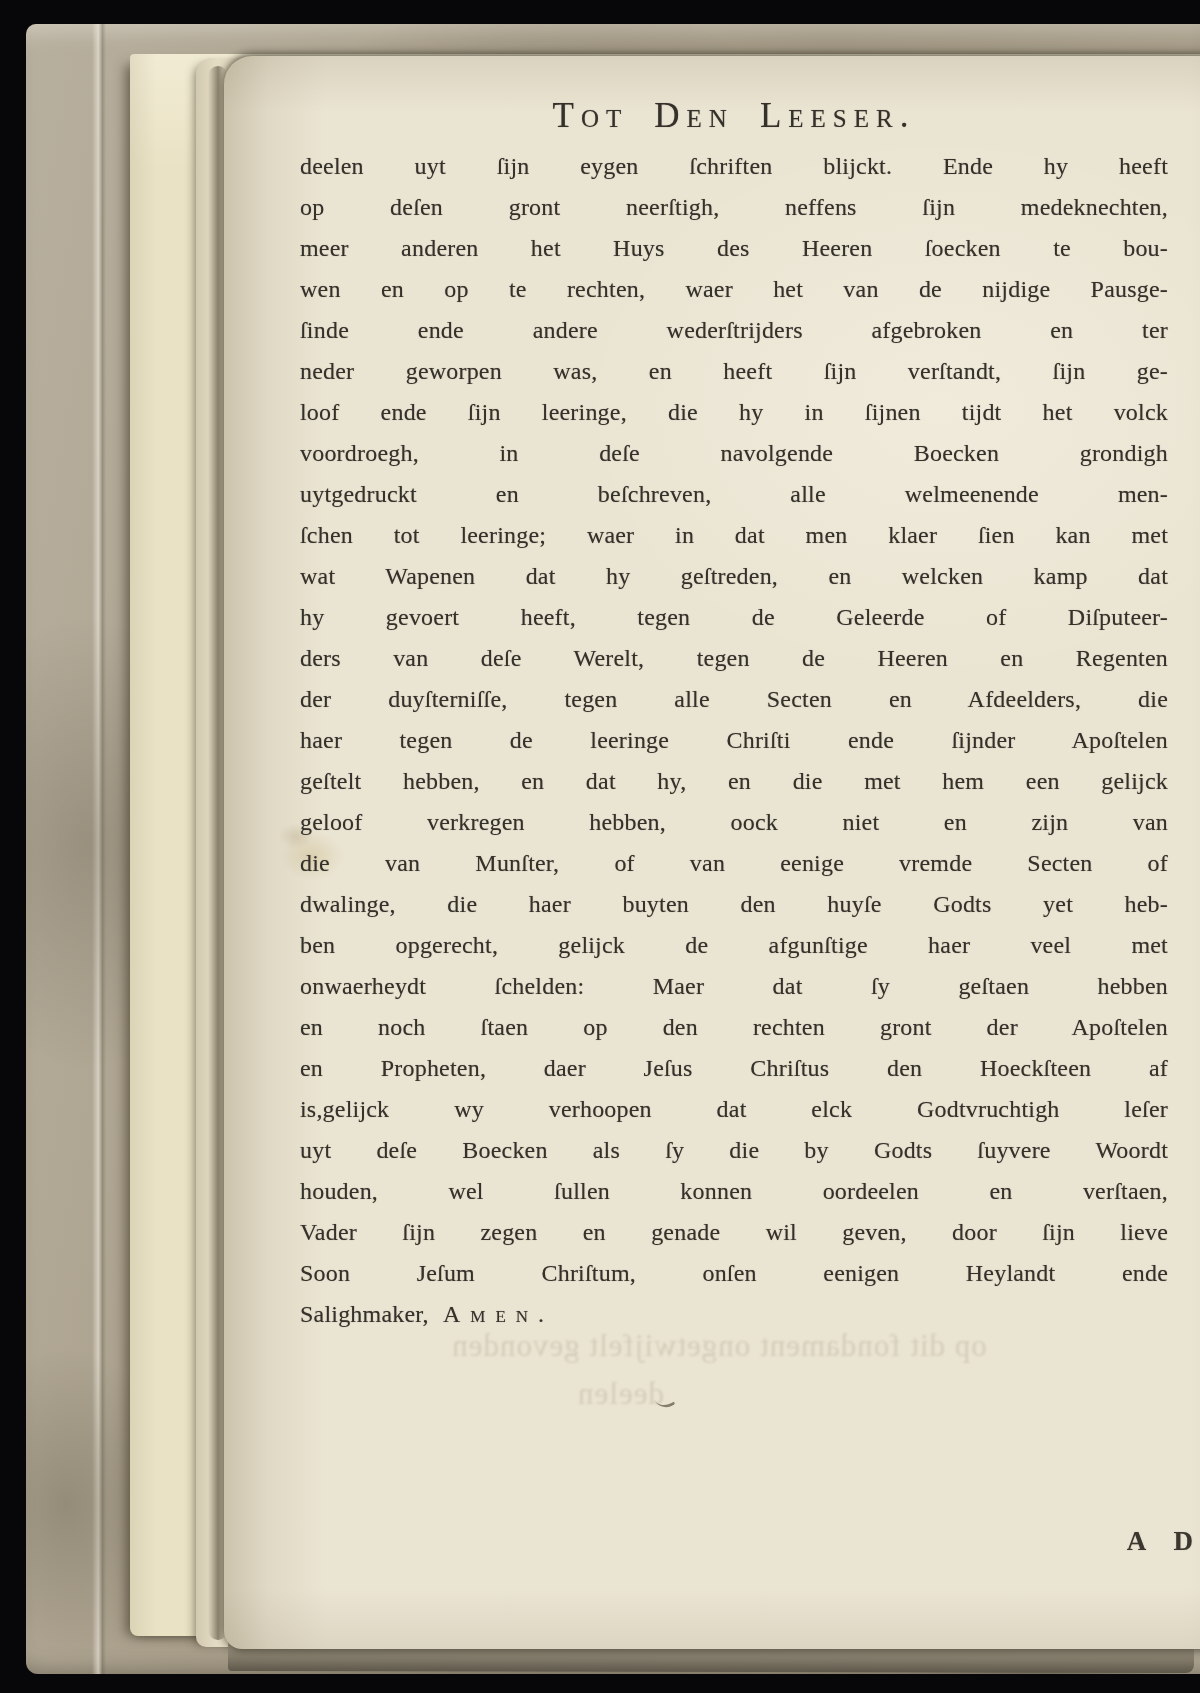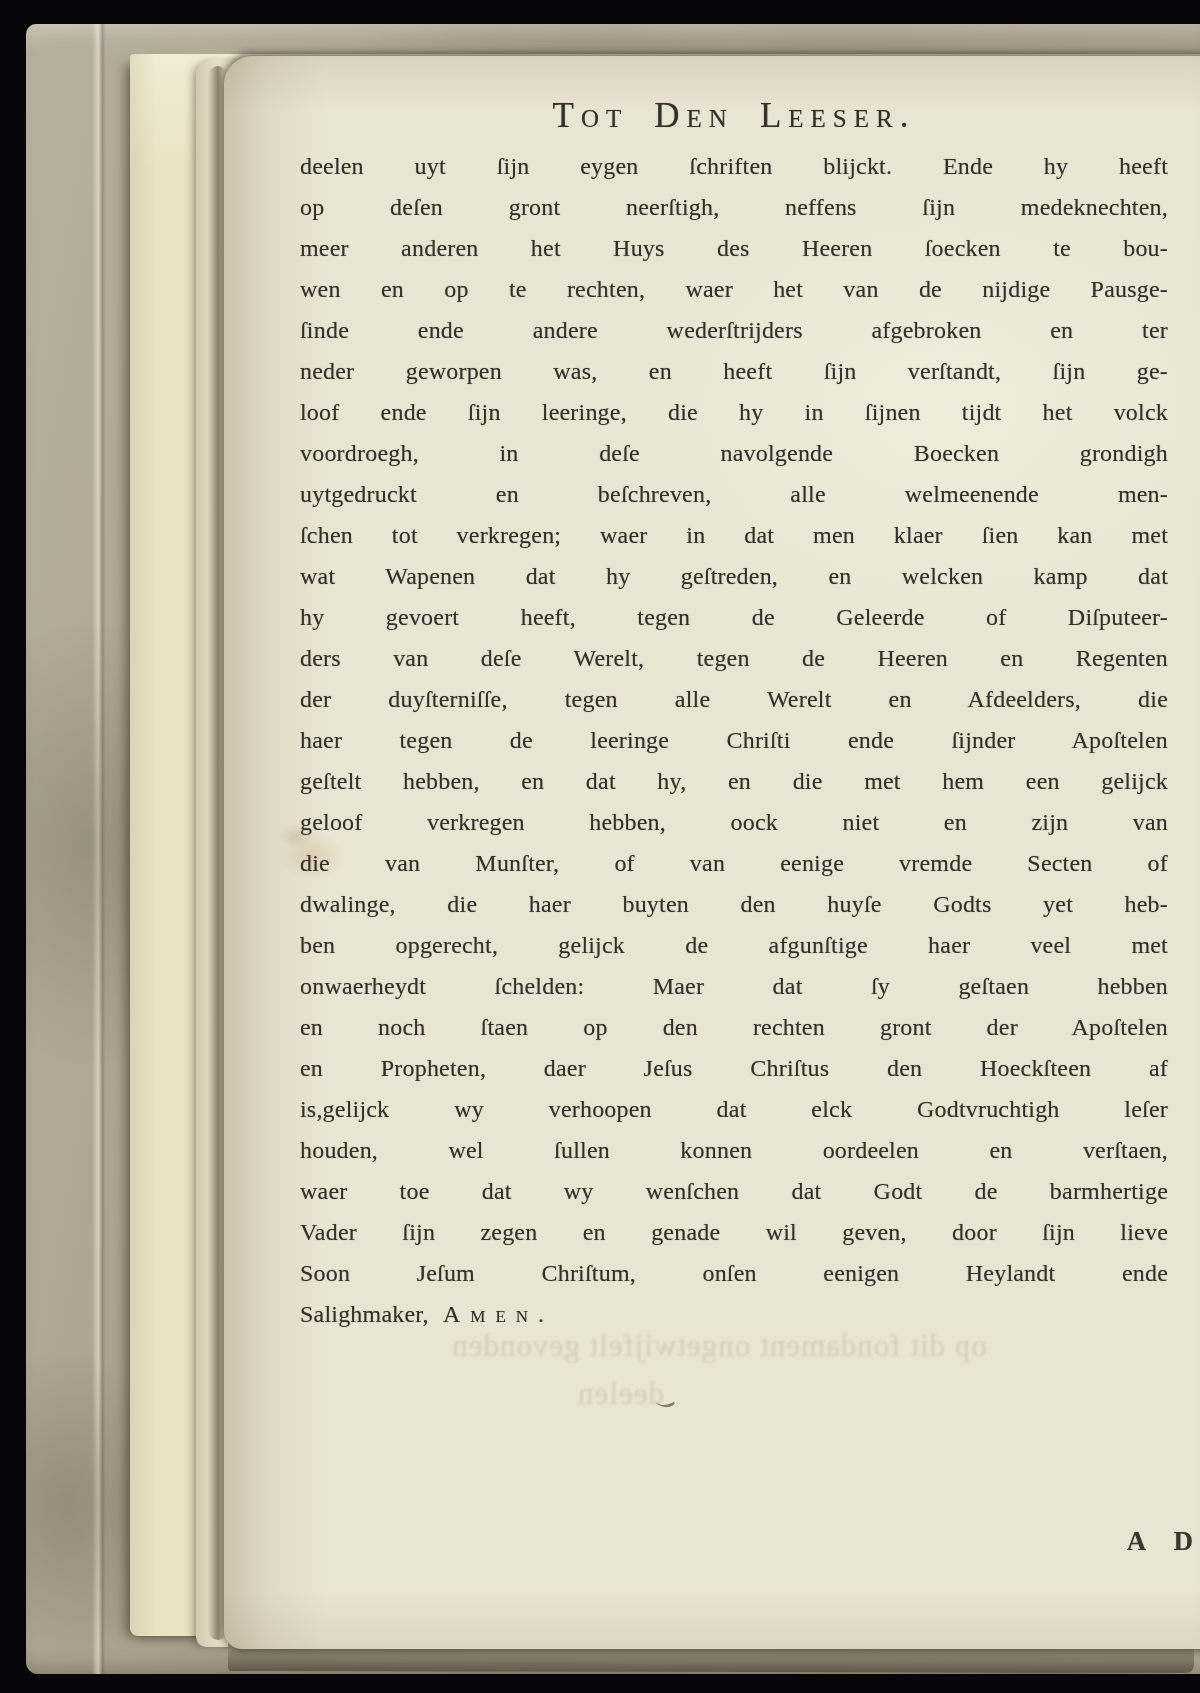--- a/index.html
+++ b/index.html
@@ -148,37 +148,37 @@
     <div class="bodytext">
         <div class="line">deelen uyt ſijn eygen ſchriften blijckt. Ende hy heeft</div>
         <div class="line">op deſen gront neerſtigh, neffens ſijn medeknechten,</div>
         <div class="line">meer anderen het Huys des Heeren ſoecken te bou-</div>
         <div class="line">wen en op te rechten, waer het van de nijdige Pausge-</div>
         <div class="line">ſinde ende andere wederſtrijders afgebroken en ter</div>
         <div class="line">neder geworpen was, en heeft ſijn verſtandt, ſijn ge-</div>
         <div class="line">loof ende ſijn leeringe, die hy in ſijnen tijdt het volck</div>
         <div class="line">voordroegh, in deſe navolgende Boecken grondigh</div>
         <div class="line">uytgedruckt en beſchreven, alle welmeenende men-</div>
-        <div class="line">ſchen tot verkregen; waer in dat men klaer ſien kan met</div>
+        <div class="line">ſchen tot leeringe; waer in dat men klaer ſien kan met</div>
         <div class="line">wat Wapenen dat hy geſtreden, en welcken kamp dat</div>
         <div class="line">hy gevoert heeft, tegen de Geleerde of Diſputeer-</div>
         <div class="line">ders van deſe Werelt, tegen de Heeren en Regenten</div>
-        <div class="line">der duyſterniſſe, tegen alle Werelt en Afdeelders, die</div>
+        <div class="line">der duyſterniſſe, tegen alle Secten en Afdeelders, die</div>
         <div class="line">haer tegen de leeringe Chriſti ende ſijnder Apoſtelen</div>
         <div class="line">geſtelt hebben, en dat hy, en die met hem een gelijck</div>
         <div class="line">geloof verkregen hebben, oock niet en zijn van</div>
         <div class="line">die van Munſter, of van eenige vremde Secten of</div>
         <div class="line">dwalinge, die haer buyten den huyſe Godts yet heb-</div>
         <div class="line">ben opgerecht, gelijck de afgunſtige haer veel met</div>
         <div class="line">onwaerheydt ſchelden: Maer dat ſy geſtaen hebben</div>
         <div class="line">en noch ſtaen op den rechten gront der Apoſtelen</div>
         <div class="line">en Propheten, daer Jeſus Chriſtus den Hoeckſteen af</div>
         <div class="line">is,gelijck wy verhoopen dat elck Godtvruchtigh leſer</div>
+        <div class="line">uyt deſe Boecken als ſy die by Godts ſuyvere Woordt</div>
         <div class="line">houden, wel ſullen konnen oordeelen en verſtaen,</div>
-        <div class="line">waer toe dat wy wenſchen dat Godt de barmhertige</div>
         <div class="line">Vader ſijn zegen en genade wil geven, door ſijn lieve</div>
         <div class="line">Soon Jeſum Chriſtum, onſen eenigen Heylandt ende</div>
         <div class="line last">Salighmaker, <span class="sc sc-wide">Amen.</span></div>
       </div>
 
     <div class="ink-mark"></div>
     <div class="signature">A D</div>
   </div>
 </div>
 

